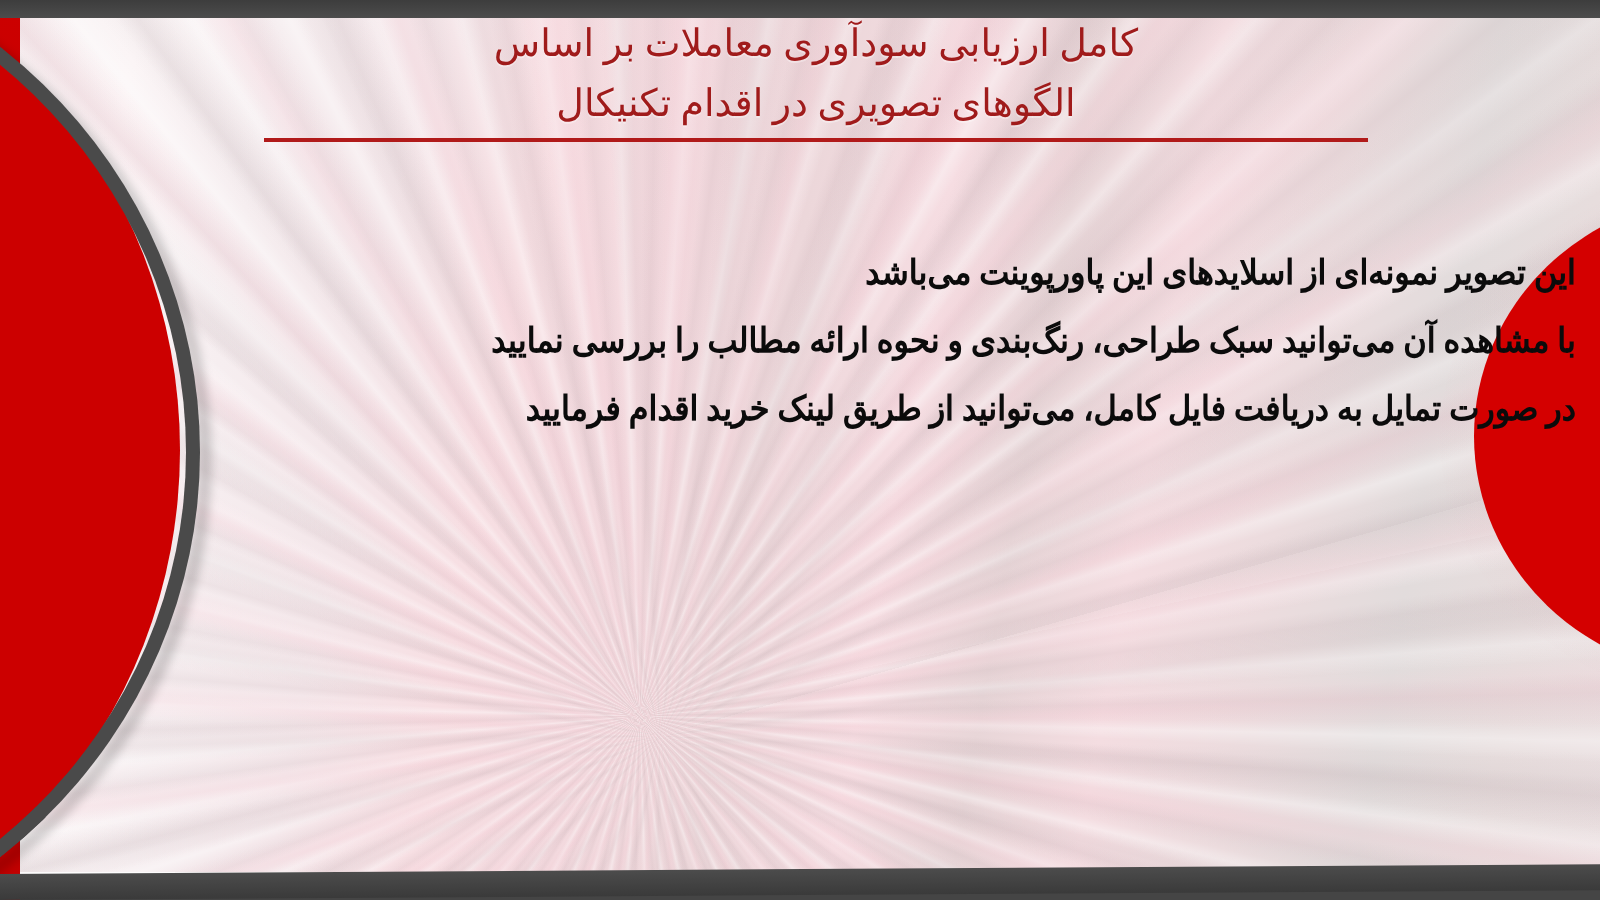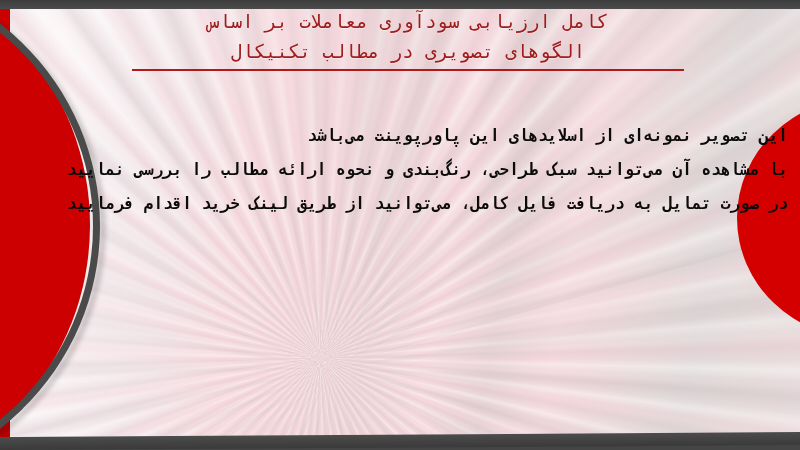--- a/index.html
+++ b/index.html
@@ -4,21 +4,21 @@
 <title>Slide</title>
 <style>
   html,body{margin:0;padding:0;background:#3f3f3f;}
   *{box-sizing:border-box;}
 
   .slide{
     position:relative;
     width:800px;height:450px;
     overflow:hidden;
     background:#454545;
-    font-family:Liberation Mono, monospace;
+    font-family:Liberation Serif, serif;
   }
 
   
   .bg-plate{
     position:absolute;
     left:0;top:8px;right:0;bottom:12px;
     background:
       linear-gradient(100deg,
         #f7f2f3 0%,
         #fbf5f6 8%,
@@ -199,21 +199,21 @@
   <div class="left-sliver"></div>
   <div class="left-arc-shadow"></div>
   <div class="left-red"></div>
   <div class="left-arc"></div>
 
   <div class="band-top"></div>
   <div class="band-bottom"></div>
 
   <div class="title-wrap">
     <div class="title-line">کامل ارزیابی سودآوری معاملات بر اساس</div>
-    <div class="title-line">الگوهای تصویری در مطالب تکنیکال</div>
+    <div class="title-line">الگوهای تصویری در اقدام تکنیکال</div>
     <div class="title-rule"></div>
   </div>
 
   <div class="body-wrap">
     <div class="body-line">این تصویر نمونه‌ای از اسلایدهای این پاورپوینت می‌باشد</div>
     <div class="body-line">با مشاهده آن می‌توانید سبک طراحی، رنگ‌بندی و نحوه ارائه مطالب را بررسی نمایید</div>
     <div class="body-line">در صورت تمایل به دریافت فایل کامل، می‌توانید از طریق لینک خرید اقدام فرمایید</div>
   </div>
 
 </div>

